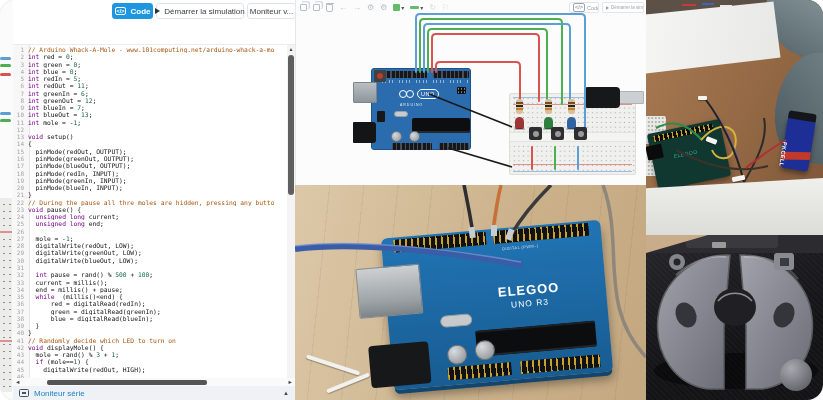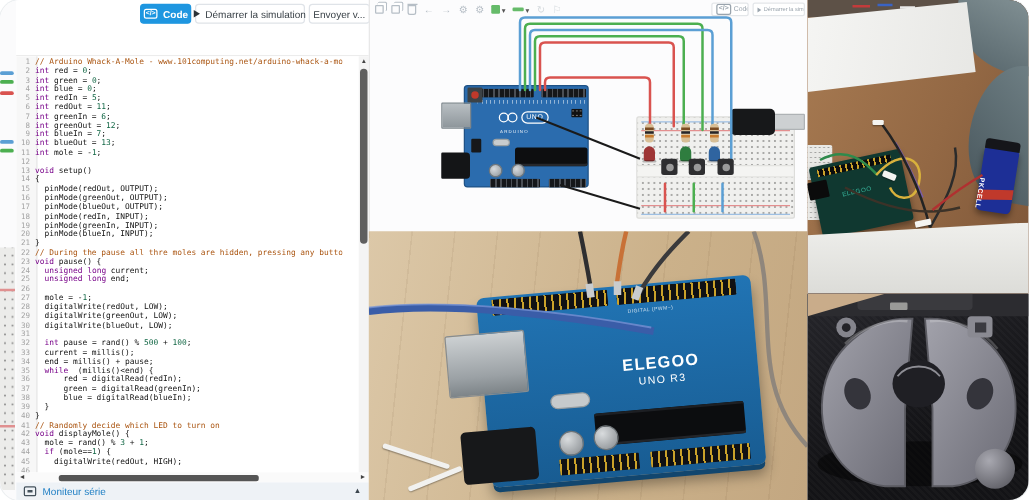--- a/index.html
+++ b/index.html
@@ -181,21 +181,21 @@
   <div class="abs hdr">
     <div class="abs btn btn-code">
       <span class="code-glyph">&lt;/&gt;</span>
       <span>Code</span>
     </div>
     <div class="abs btn btn-start">
       <span class="play"></span>
       <span>Démarrer la simulation</span>
     </div>
     <div class="abs btn btn-send">
-      <span>Envoyer v...</span>
+      <span>Moniteur v...</span>
     </div>
   </div>
 
   <div class="abs fmt">
     <div class="abs select sel-lang">
       <span>Texte</span>
       <span class="chev">▼</span>
     </div>
     <div class="abs tool-ic dl">
         <span>↓</span>

